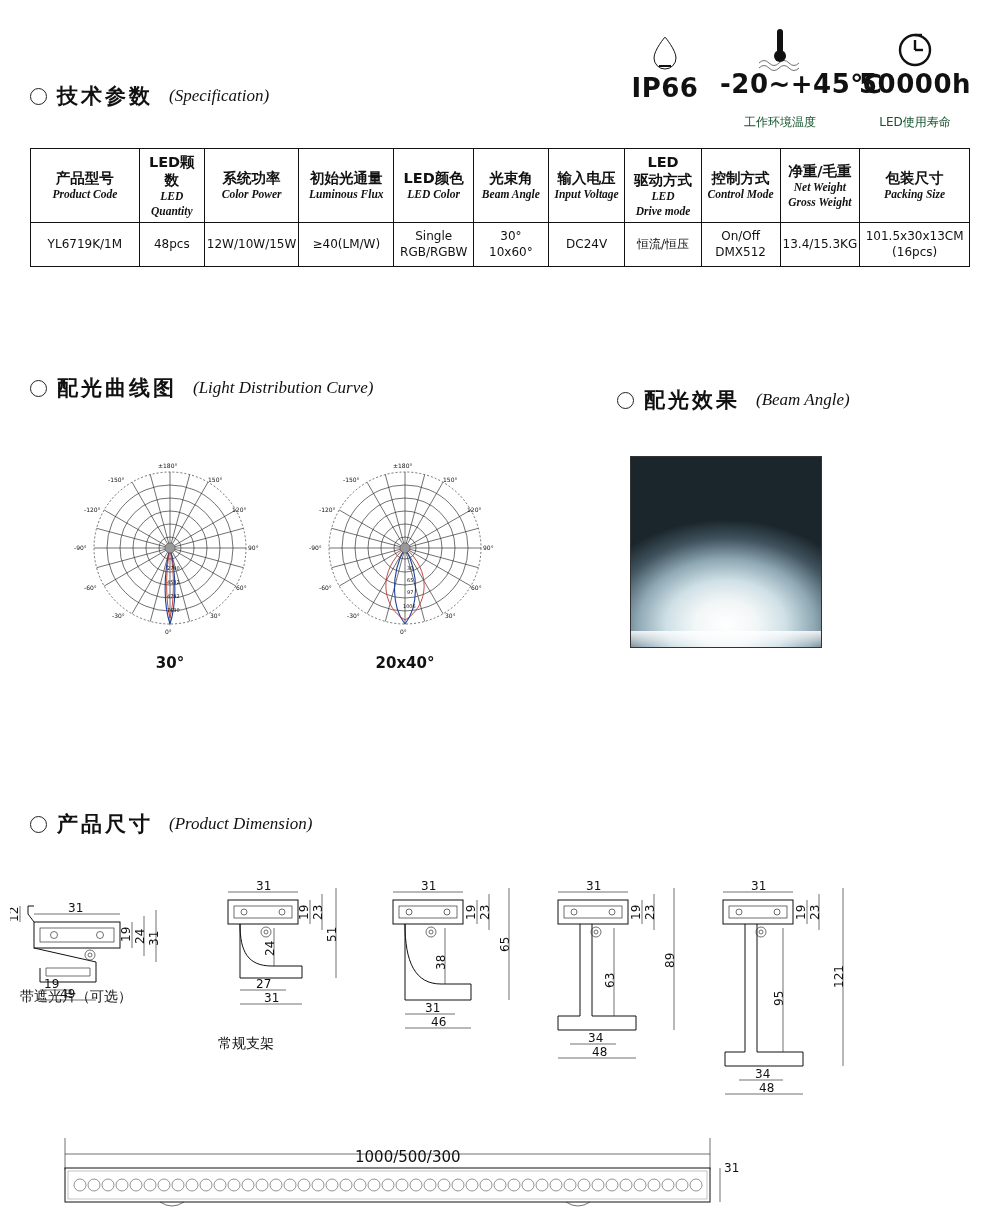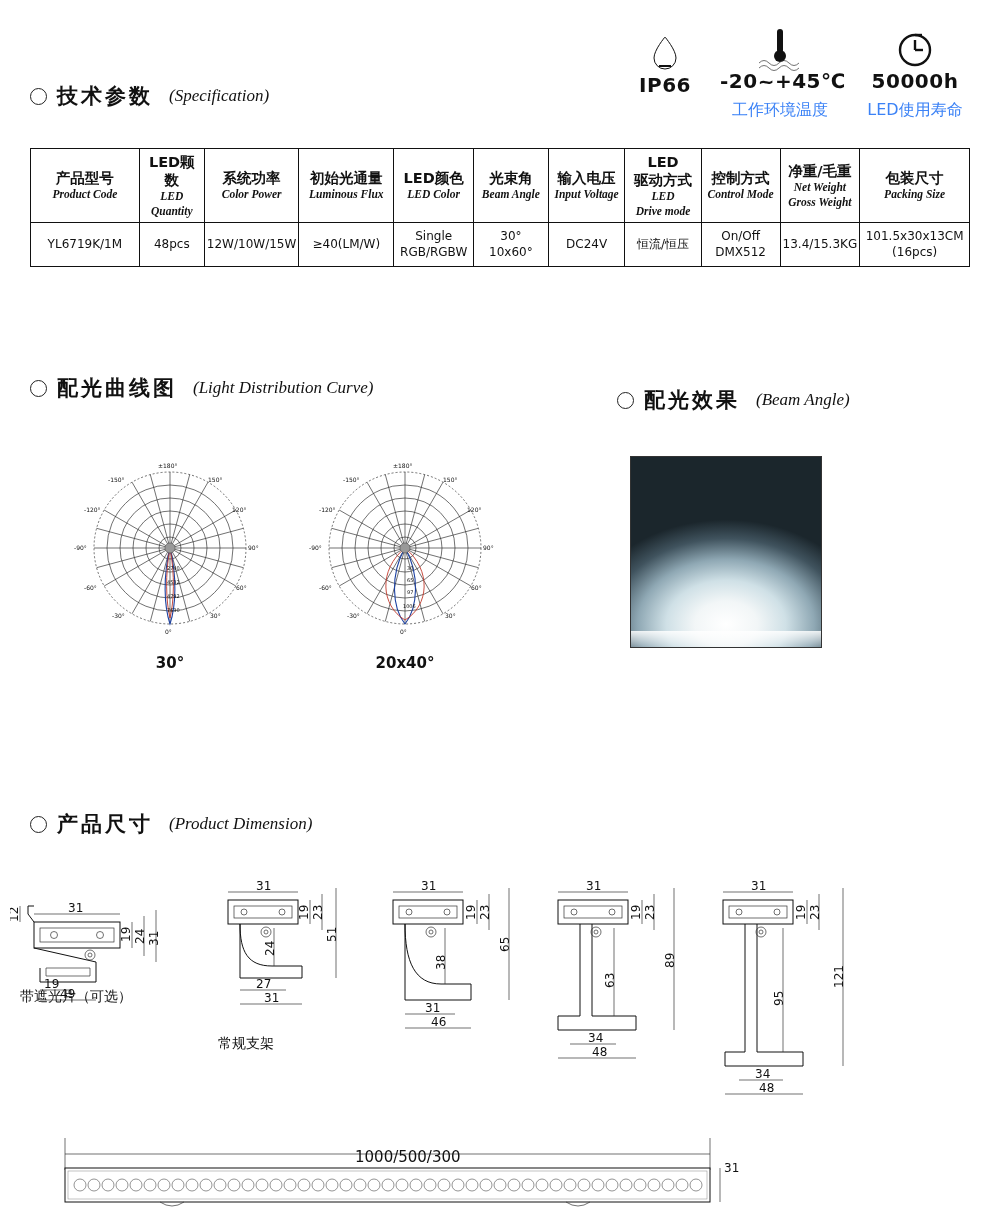--- a/index.html
+++ b/index.html
@@ -25,25 +25,25 @@
     font-family:"Liberation Serif", serif;
     font-size:17px; font-style:italic; color:#111; margin-left:6px;
   }
 
   
   .top-icons { position:absolute; top:28px; left:600px; width:360px; height:85px; }
   .ticon { position:absolute; text-align:center; }
   .ticon .glyph { height:42px; display:flex; align-items:center; justify-content:center; }
   .ticon .big {
     font-family:"DejaVu Sans", sans-serif;
-    font-weight:bold; font-size:20px; letter-spacing:0.5px; color:#111; line-height:1.1;
+    font-weight:bold; font-size:26px; letter-spacing:0.5px; color:#111; line-height:1.1;
   }
   .ticon .small {
     font-family:"DejaVu Sans", sans-serif;
-    font-size:16px; color:#3b82f6; line-height:1.2; margin-top:8px;
+    font-size:12px; color:#14532d; line-height:1.2; margin-top:16px;
   }
 
   
   .spec-table {
     position:absolute; left:30px; top:148px; width:940px;
     border-collapse:collapse;
   }
   .spec-table td, .spec-table th {
     border:1px solid #111; text-align:center; vertical-align:middle;
     padding:4px 2px;

